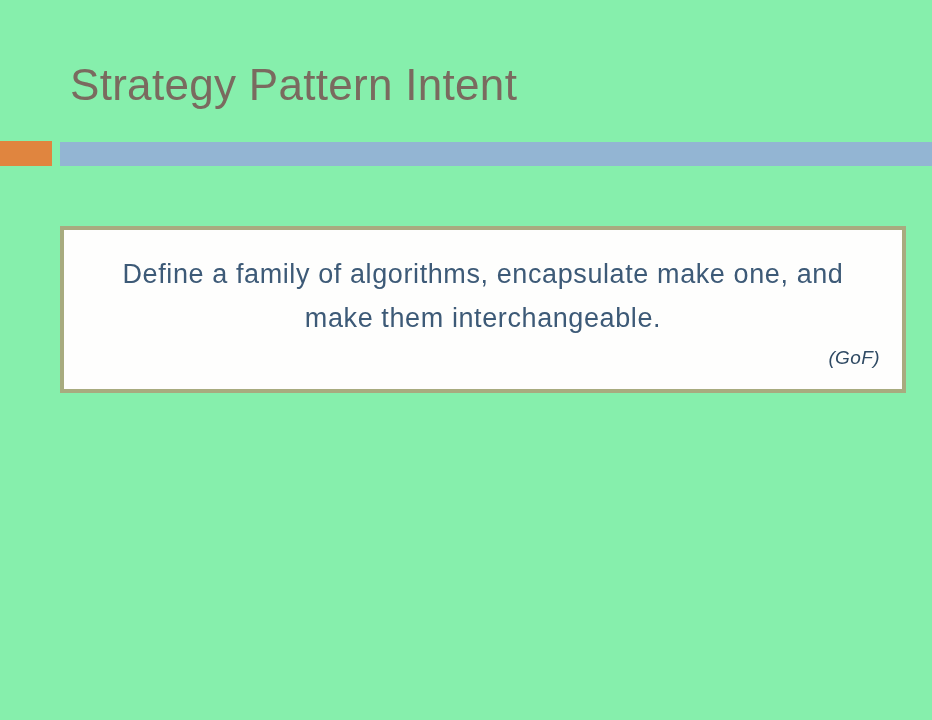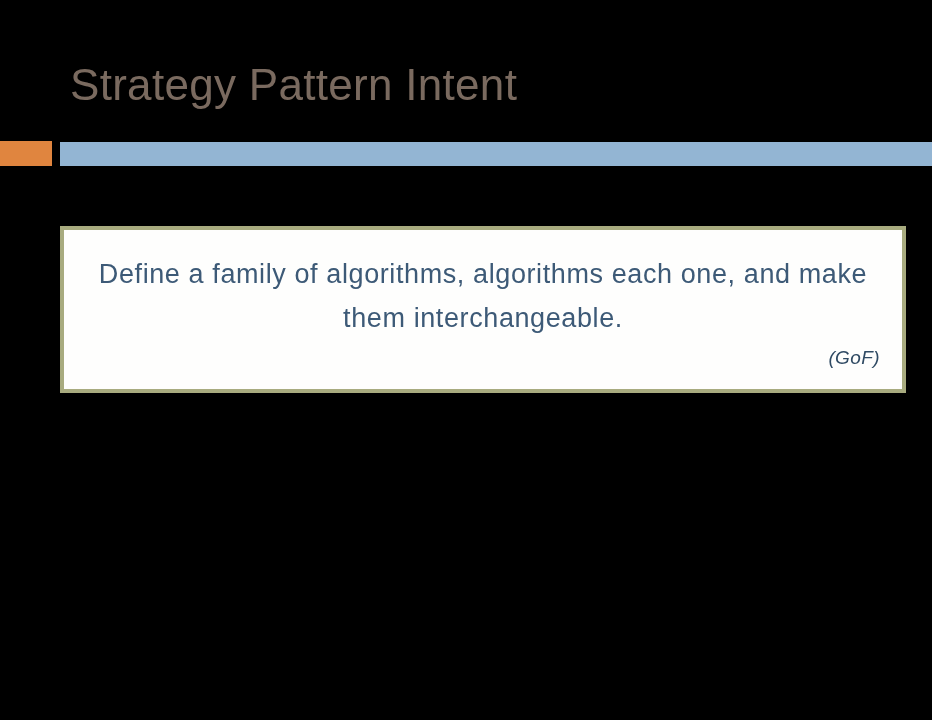--- a/index.html
+++ b/index.html
@@ -4,21 +4,21 @@
 <style>
   html, body {
     margin: 0;
     padding: 0;
     background: #ffffff;
   }
   #slide {
     position: relative;
     width: 932px;
     height: 720px;
-    background: #000000;
+    background: #86efac;
     overflow: hidden;
     font-family: "Liberation Sans", sans-serif;
   }
 
   
   #slide-title {
     position: absolute;
     left: 70px;
     top: 57px;
     font-size: 44px;
@@ -83,17 +83,17 @@
 
 <div id="slide">
 
   <div id="slide-title">Strategy Pattern Intent</div>
 
   <div id="accent-bar-orange"></div>
 
   <div id="accent-bar-blue"></div>
 
   <div id="quote-box">
-    <div id="quote-text">Define a family of algorithms, algorithms each one, and make them interchangeable.</div>
+    <div id="quote-text">Define a family of algorithms, encapsulate make one, and make them interchangeable.</div>
     <div id="quote-attribution">(GoF)</div>
   </div>
 
 </div>
 
 </body></html>

